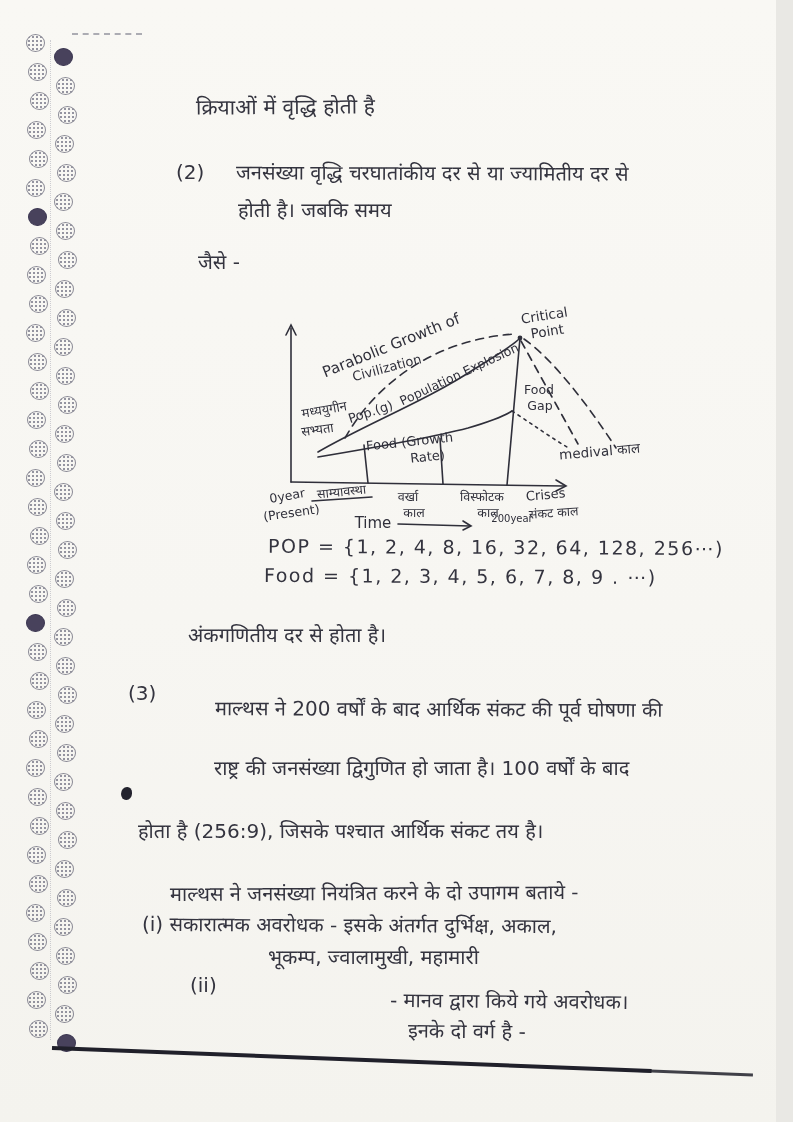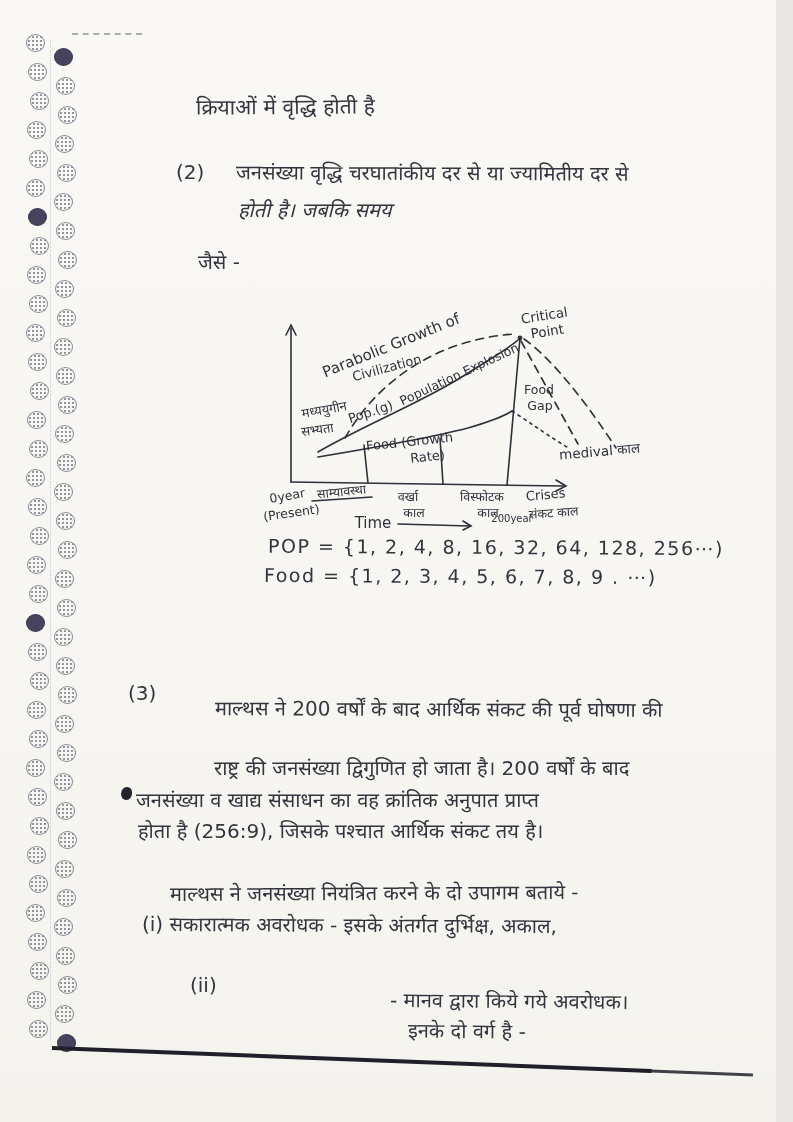--- a/index.html
+++ b/index.html
@@ -108,21 +108,21 @@
       <div class="hole" style="left: 29px; top: 1020px;"></div>
       <div class="hole dark" style="left: 57px; top: 1034px;"></div>
     </div>
   <div class="faint-vline"></div>
   <div class="smudge"></div>
 
   <div class="hw big" style="left:196px;top:92px;transform:rotate(-0.4deg);">क्रियाओं  में  वृद्धि  होती है</div>
 
   <div class="hw md" style="left:176px;top:160px;">(2)</div>
   <div class="hw md" style="left:236px;top:159px;transform:rotate(0.2deg);">जनसंख्या  वृद्धि  चरघातांकीय दर से  या  ज्यामितीय दर से</div>
-  <div class="hw md" style="left:238px;top:196px;font-style:italic;">होती  है। जबकि  समय</div>
+  <div class="hw md" style="left:238px;top:196px;">होती  है। जबकि  समय</div>
   <div class="hw md" style="left:198px;top:248px;">जैसे -</div>
 
   <svg style="position:absolute;left:248px;top:298px;" width="440" height="240" viewBox="0 0 440 240">
 
     <line class="ln" x1="43" y1="30" x2="43" y2="184"></line>
     <polyline class="ln" points="38,37 43,27 48,37"></polyline>
     <line class="ln" x1="43" y1="184" x2="316" y2="188"></line>
     <polyline class="ln" points="308,182 318,188 308,193"></polyline>
 
     <line class="ln" x1="120" y1="185" x2="116" y2="147"></line>
@@ -165,30 +165,31 @@
     <text x="306" y="219" font-size="12.5" transform="rotate(-4 306 219)" text-anchor="middle">संकट काल</text>
     <text x="264" y="224" font-size="10" text-anchor="middle">200year</text>
     <text x="125" y="230" font-size="15" text-anchor="middle">Time</text>
     <line class="ln" x1="150" y1="226" x2="222" y2="228"></line>
     <polyline class="ln" points="215,223 223,228 215,232"></polyline>
   </svg>
 
   <div class="hw eq" style="left:268px;top:536px;transform:rotate(0.3deg);">POP  =   {1, 2, 4, 8, 16, 32, 64, 128, 256⋯)</div>
   <div class="hw eq" style="left:264px;top:565px;transform:rotate(0.3deg);">Food  =   {1, 2, 3, 4, 5,  6, 7, 8, 9 . ⋯)</div>
 
+  <div class="hw md" style="left:188px;top:621px;">अंकगणितीय दर से होता है।</div>
 
   <div class="hw md" style="left:128px;top:681px;">(3)</div>
   <div class="hw md" style="left:215px;top:695px;transform:rotate(0.2deg);">माल्थस ने 200 वर्षों के बाद आर्थिक संकट की पूर्व घोषणा की</div>
-  <div class="hw md" style="left:214px;top:754px;">राष्ट्र की जनसंख्या द्विगुणित हो जाता है। 200 वर्षों के बाद</div>
+  <div class="hw md" style="left:214px;top:754px;">राष्ट्र की जनसंख्या द्विगुणित हो जाता है। 100 वर्षों के बाद</div>
   <div class="blob"></div>
-  <div class="hw md" style="left:136px;top:786px;">जनसंख्या  व  खाद्य संसाधन  का  वह  क्रांतिक अनुपात प्राप्त</div>
   <div class="hw md" style="left:138px;top:817px;text-align:right;">होता है  (256:9),  जिसके पश्चात आर्थिक संकट तय है।</div>
 
   <div class="hw md" style="left:170px;top:879px;transform:rotate(-0.3deg);">माल्थस ने जनसंख्या नियंत्रित करने के दो उपागम बताये -</div>
   <div class="hw md" style="left:142px;top:911px;transform:rotate(0.3deg);">(i) सकारात्मक अवरोधक  -  इसके अंतर्गत दुर्भिक्ष, अकाल,</div>
+  <div class="hw md" style="left:268px;top:943px;">भूकम्प, ज्वालामुखी, महामारी</div>
   <div class="hw md" style="left:190px;top:973px;">(ii)</div>
   <div class="hw md" style="left:390px;top:987px;transform:rotate(0.5deg);">-  मानव द्वारा किये गये अवरोधक।</div>
   <div class="hw md" style="left:408px;top:1017px;transform:rotate(0.5deg);">इनके दो वर्ग है -</div>
 
   <div class="edge-line" style="left:52px;top:1046px;width:600px;height:4px;transform:rotate(2.2deg);"></div>
   <div class="edge-line" style="left:638px;top:1069px;width:115px;height:3px;transform:rotate(2.2deg);opacity:.85;"></div>
 
 </div>
 
 </body></html>

